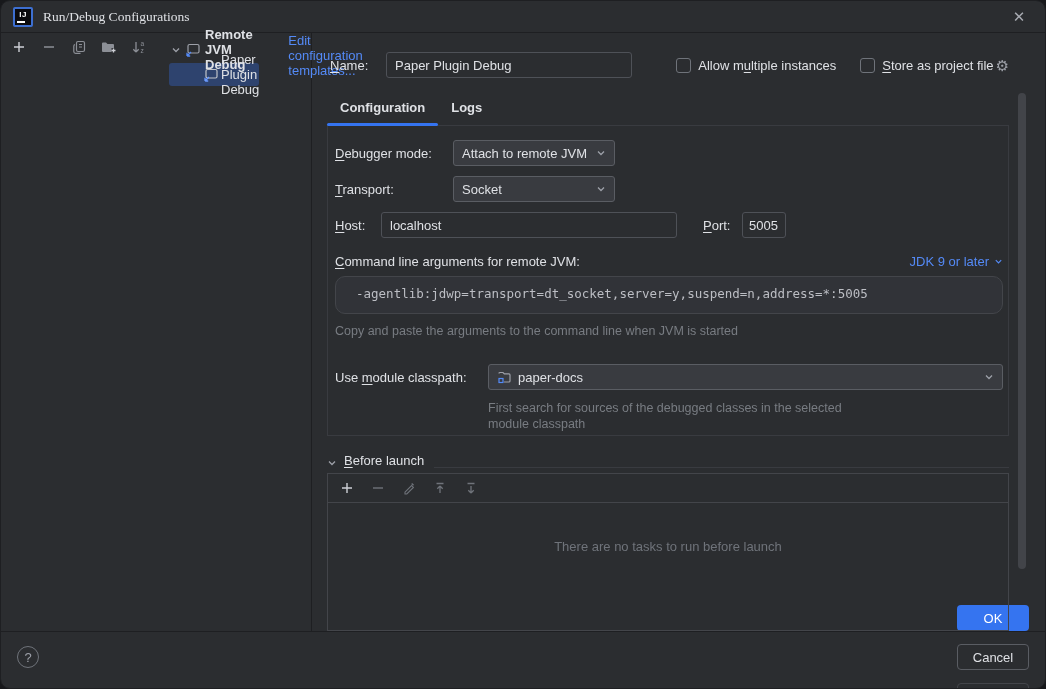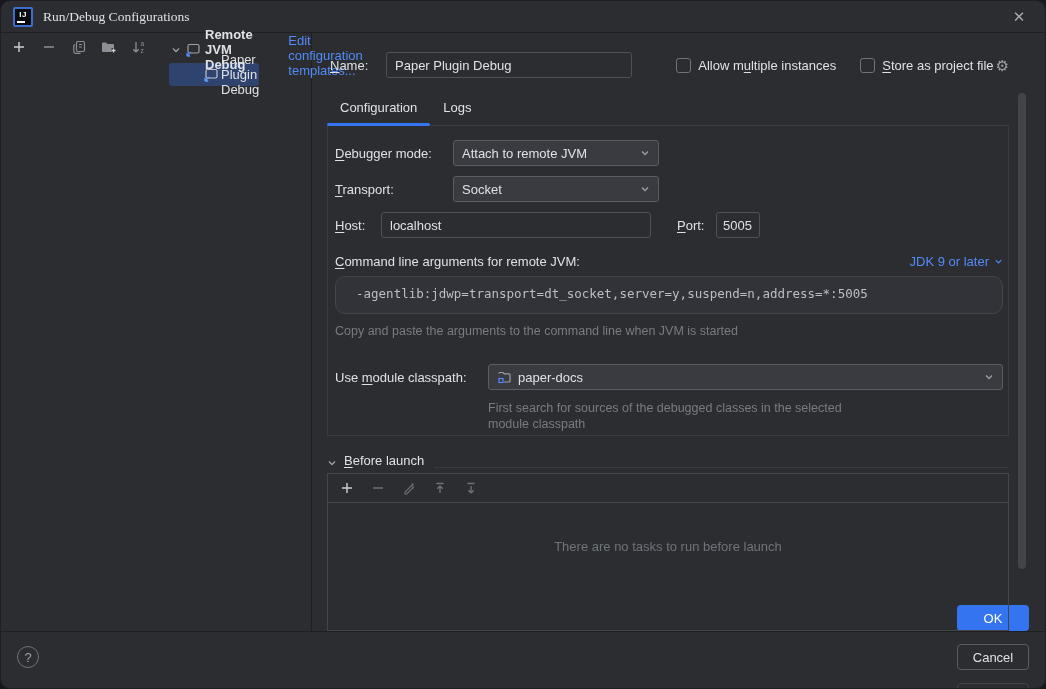--- a/index.html
+++ b/index.html
@@ -36,32 +36,32 @@
 
   .name-row { margin-top:18px; height:28px; display:flex; align-items:center; }
   .name-label { margin-left:3px; width:56px; }
   .text-input { height:26px; background:transparent; border:1px solid #4E5157; border-radius:3px; color:#DFE1E5; font-family:"Liberation Sans",sans-serif; font-size:13px; padding:0 8px; outline:none; }
   .name-input { width:246px; }
   .checks { margin-left:auto; display:flex; align-items:center; gap:24px; }
   .check-group { display:flex; align-items:center; gap:7px; cursor:pointer; }
   .checkbox { width:15px; height:15px; border:1px solid #6F737A; border-radius:3px; background:transparent; flex:none; }
   .gear { font-size:15px; color:#9DA0A8; margin-left:2px; cursor:pointer; line-height:1; }
 
-  .tabs { margin-top:15px; display:flex; border-bottom:1px solid #393B40; height:32px; }
+  .tabs { margin-top:15px; display:flex; border-bottom:1px solid #393B40; height:32px;font-weight:bold; }
   .tab { position:relative; padding:6px 13px 0 13px; cursor:pointer; color:#DFE1E5; }
   .tab.active::after { content:""; position:absolute; left:0; right:0; bottom:-1px; height:3px; border-radius:2px; background:#3574F0; }
 
   .config-panel { height:310px; border:1px solid #393B40; border-top:none; padding:14px 5px 0 7px; overflow:hidden; }
   .frow { display:flex; align-items:center; margin-bottom:10px; }
   .flabel-wide { width:118px; flex:none; }
   .flabel-host { width:46px; flex:none; }
   .combo { height:26px; background:#393B40; border:1px solid #5A5D63; border-radius:3px; display:flex; align-items:center; padding:0 8px; cursor:pointer; gap:6px; }
   .combo-text { flex:1; white-space:nowrap; overflow:hidden; }
-  .combo-sm { width:206px; }
-  .host-input { width:270px; }
+  .combo-sm { width:162px; }
+  .host-input { width:296px; }
   .port-label { margin-left:26px; width:39px; }
   .port-input { width:44px; padding:8px 6px; }
   .cmd-row { margin-top:16px; margin-bottom:0; display:flex; align-items:center; }
   .jdk-link { margin-left:auto; color:#548AF7; display:flex; align-items:center; gap:5px; cursor:pointer; }
   .args-box { margin-top:7px; height:38px; background:#313338; border:1px solid #43454A; border-radius:10px; padding:9px 20px; font-family:"DejaVu Sans Mono","Liberation Mono",monospace; font-size:12.5px; color:#BCBEC4; white-space:nowrap; overflow:hidden; }
   .hint { margin-top:10px; color:#787C82; font-size:12.5px; }
   .module-row { margin-top:26px; }
   .module-label { width:153px; flex:none; }
   .combo-module { flex:1; }
   .module-icon { flex:none; width:15px; height:14px; }

